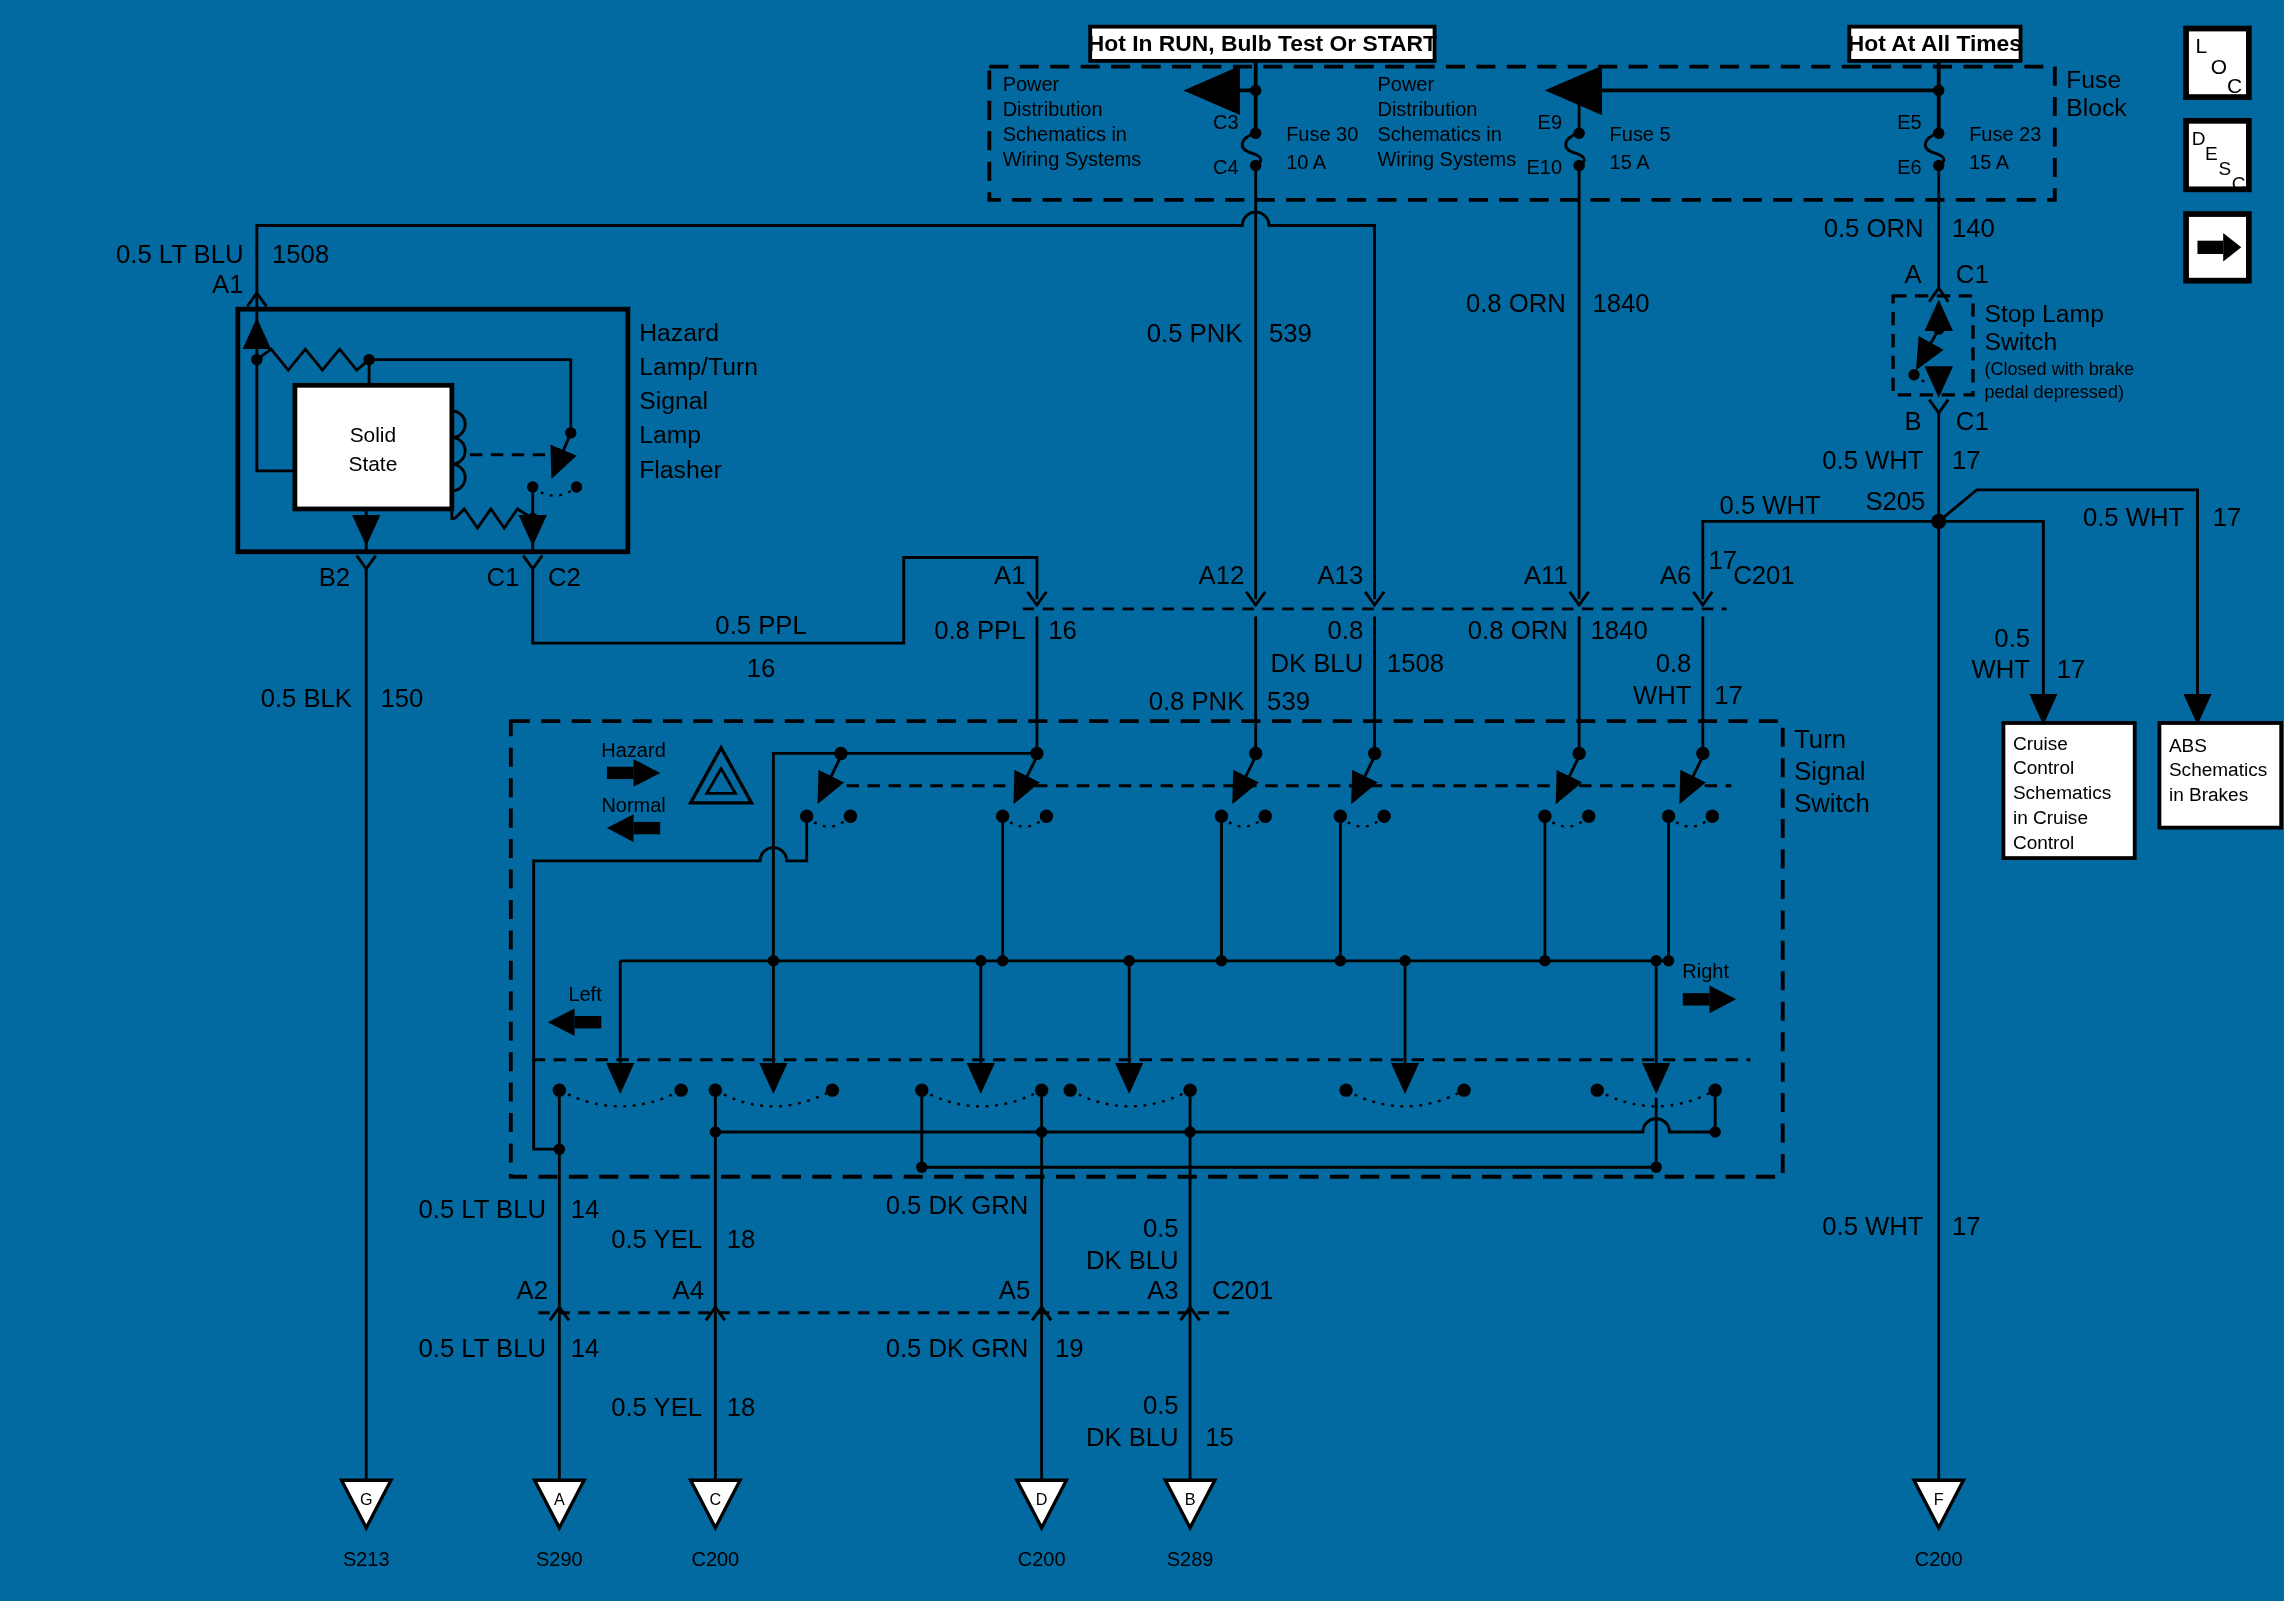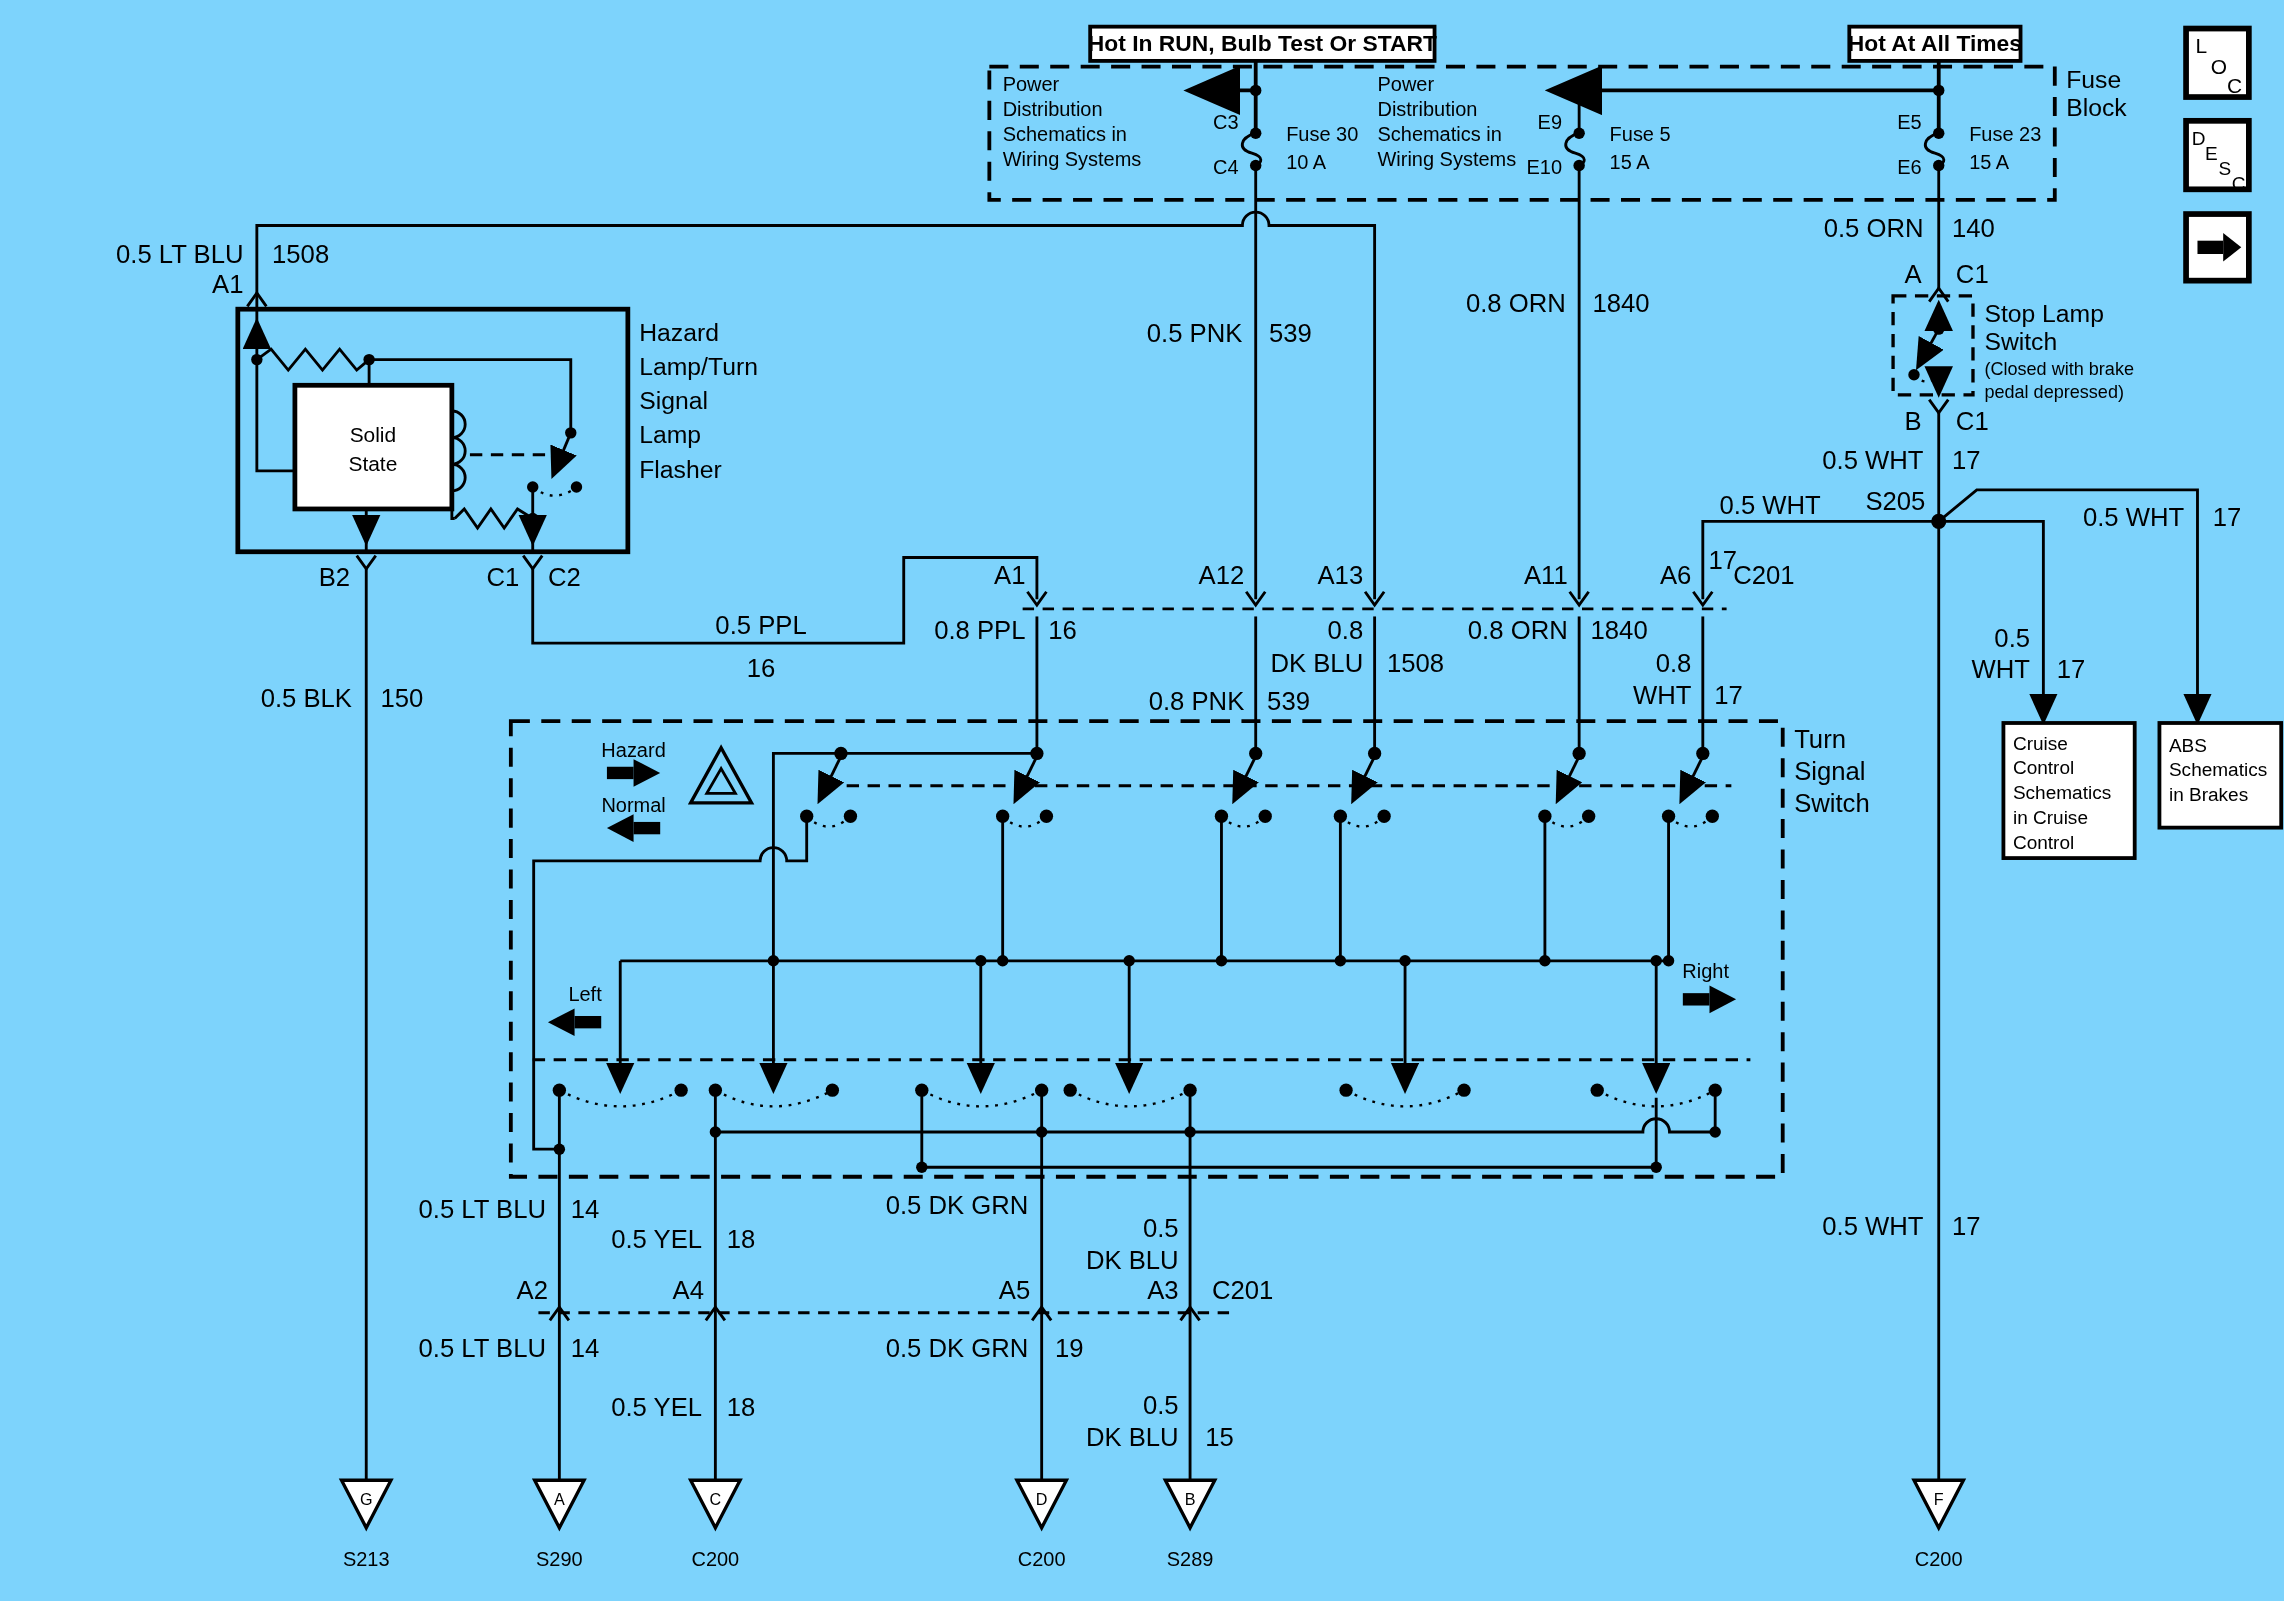--- a/index.html
+++ b/index.html
@@ -1,16 +1,16 @@
 <!DOCTYPE html>
 <html style="font-size:15px"><head>
 <meta charset="utf-8">
 <style>
   html,body{margin:0;padding:0;background:#ffffff;}
-  #stage{position:relative;width:2285px;height:1602px;background:#7dd3fc;overflow:hidden;}
+  #stage{position:relative;width:2285px;height:1602px;background:#0369a1;overflow:hidden;}
   svg{position:absolute;left:0;top:0;}
   text{font-family:"Liberation Sans", sans-serif;fill:#000;}
   .w{stroke:#000;stroke-width:3;fill:none;}
   .w4{stroke:#000;stroke-width:4;fill:none;}
   .dashbox{stroke:#000;stroke-width:4;fill:none;stroke-dasharray:20 12;}
   .dashrow{stroke:#000;stroke-width:3;fill:none;stroke-dasharray:12 9;}
   .mech{stroke:#000;stroke-width:3;fill:none;stroke-dasharray:13 9;}
   .dotarc{stroke:#000;stroke-width:2.5;fill:none;stroke-dasharray:3 7;}
   .chev{stroke:#000;stroke-width:3;fill:none;}
   .dot{fill:#000;}

